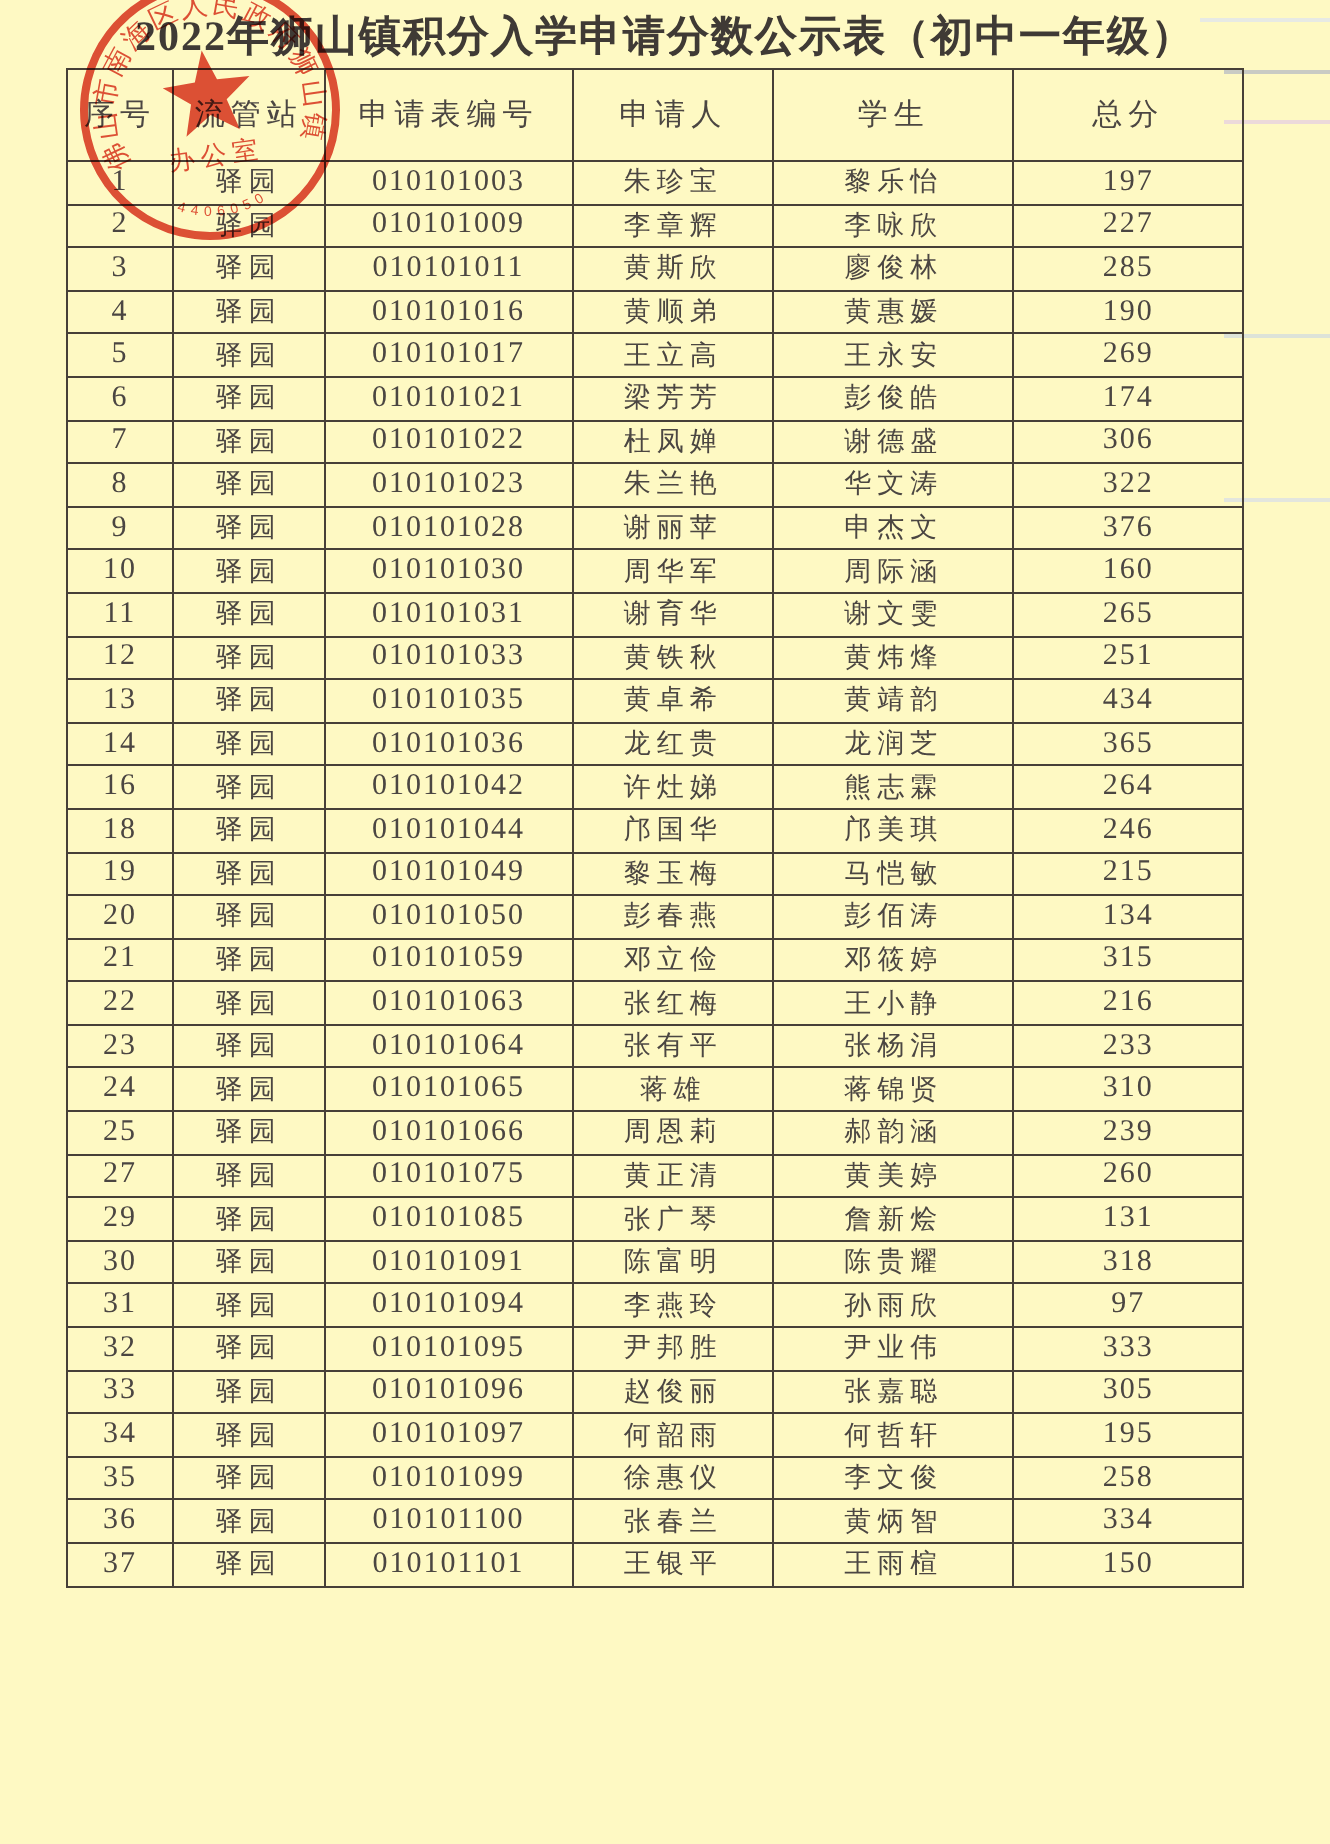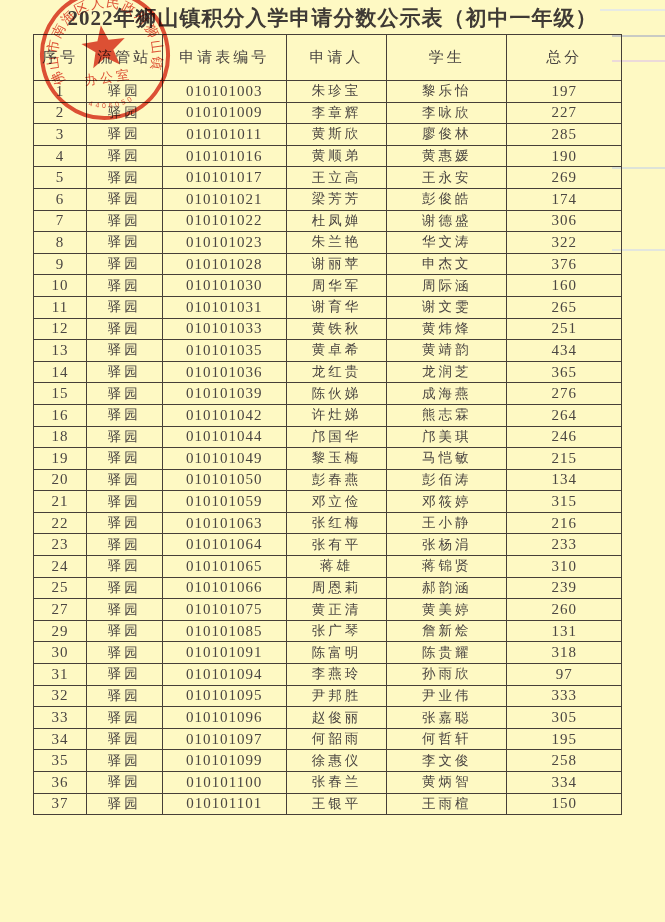--- a/index.html
+++ b/index.html
@@ -208,28 +208,20 @@
     </tr>
         <tr>
       <td class="c-num">14</td>
       <td>驿园</td>
       <td class="c-num">010101036</td>
       <td>龙红贵</td>
       <td>龙润芝</td>
       <td class="c-num">365</td>
     </tr>
         <tr>
-      <td class="c-num">15</td>
-      <td>驿园</td>
-      <td class="c-num">010101039</td>
-      <td>陈伙娣</td>
-      <td>成海燕</td>
-      <td class="c-num">276</td>
-    </tr>
-        <tr>
       <td class="c-num">16</td>
       <td>驿园</td>
       <td class="c-num">010101042</td>
       <td>许灶娣</td>
       <td>熊志霖</td>
       <td class="c-num">264</td>
     </tr>
         <tr>
       <td class="c-num">18</td>
       <td>驿园</td>

